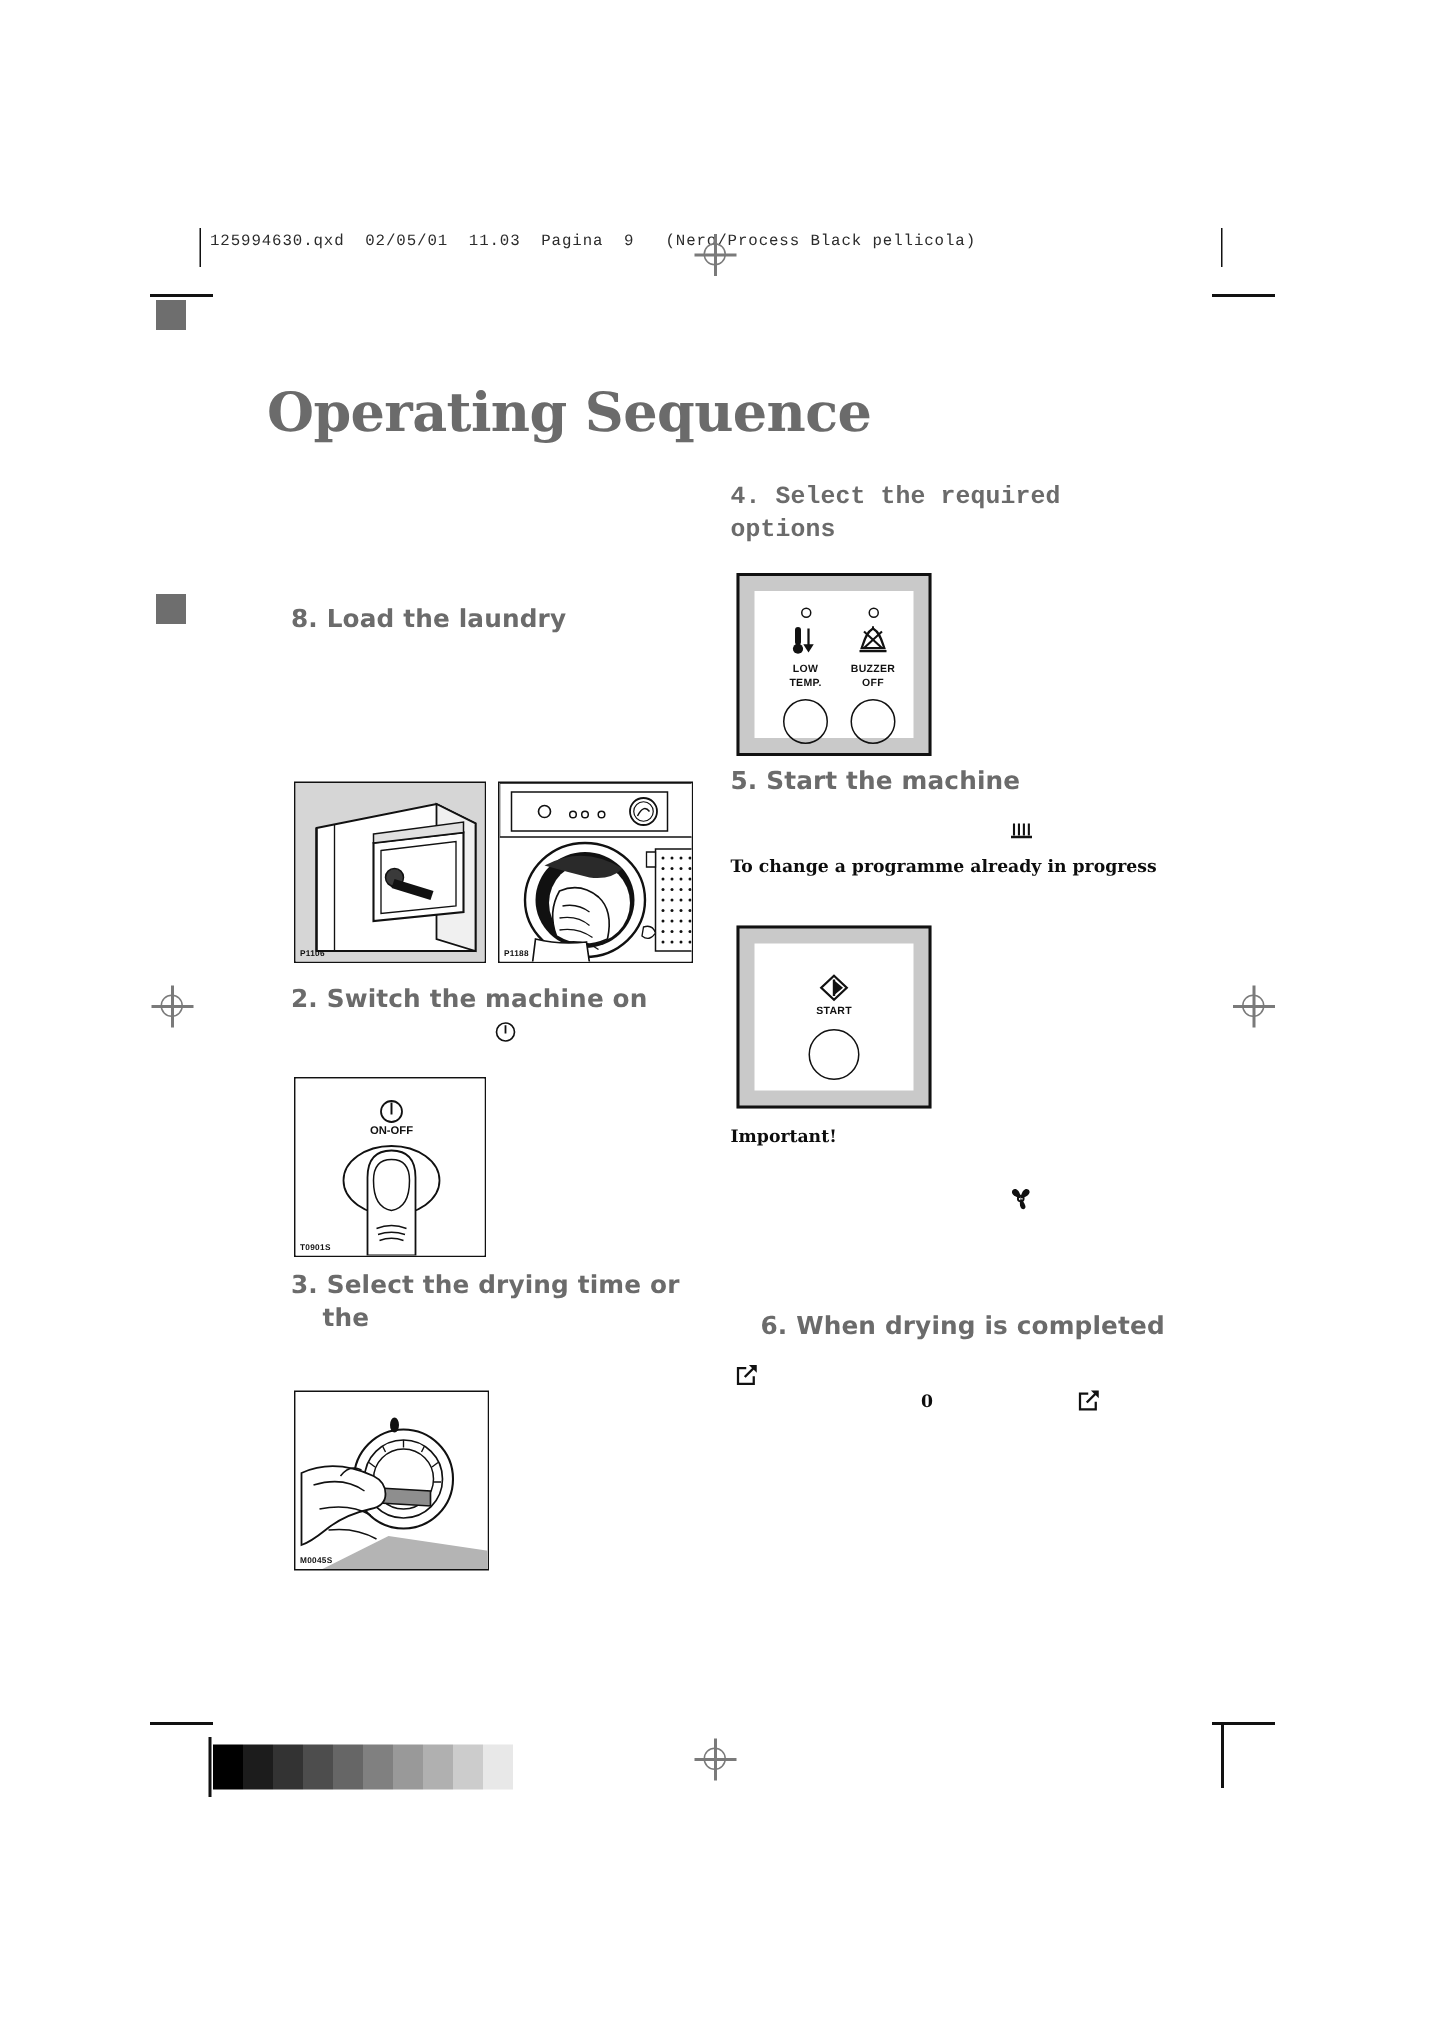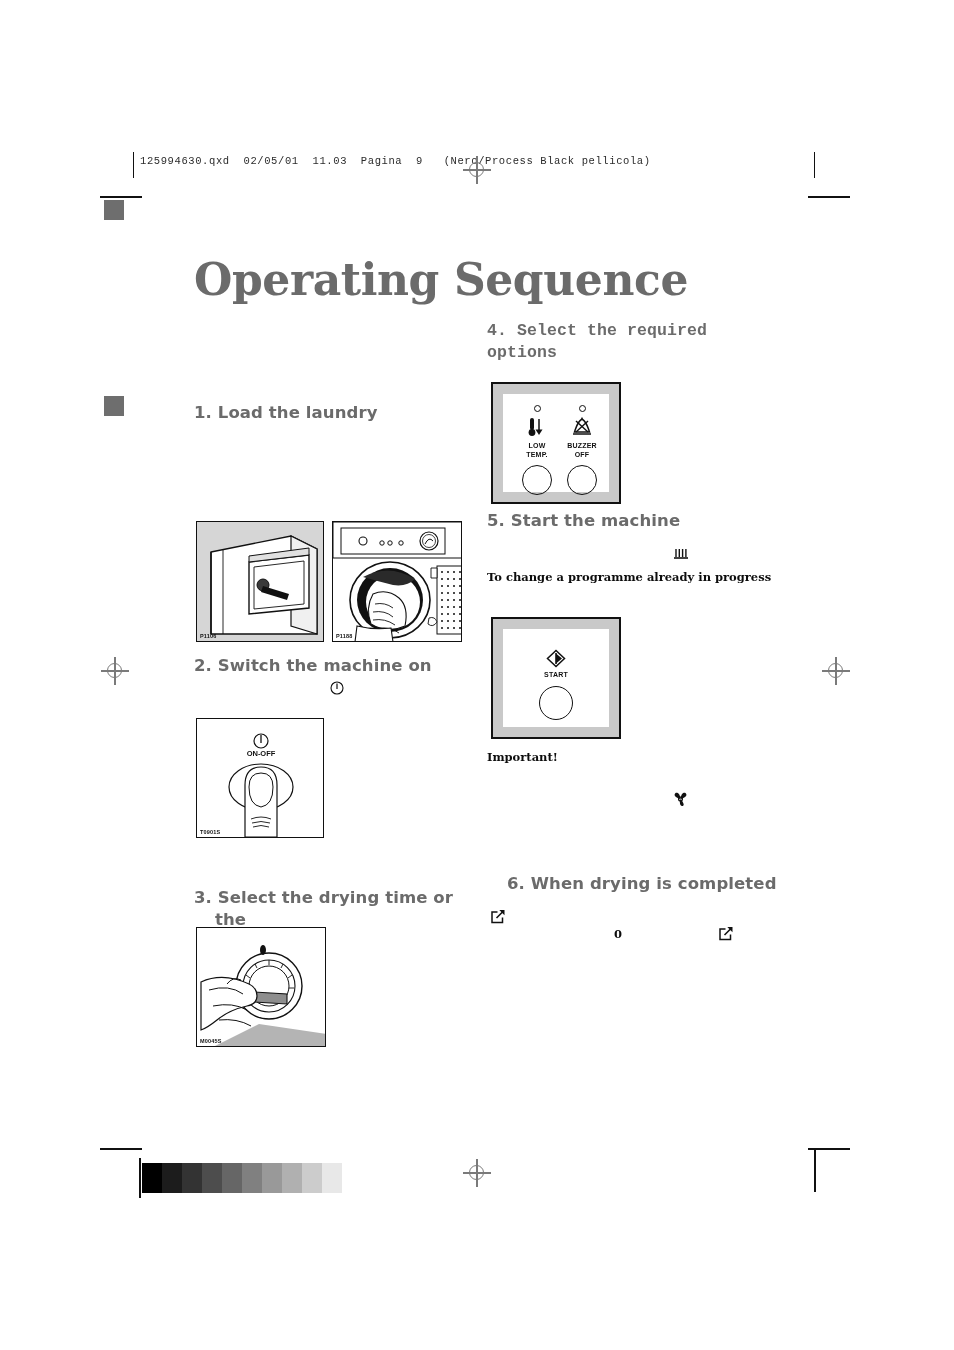--- a/index.html
+++ b/index.html
@@ -89,42 +89,41 @@
     left: 139px;
     top: 1158px;
     width: 1.5px;
     height: 40px;
     background: #111;
   }
 
   
   .page-title {
     position: absolute;
-    left: 194px;
+    left: 178px;
     top: 254px;
     font-family: "DejaVu Serif", serif;
     font-weight: bold;
-    font-size: 44px;
+    font-size: 36px;
     color: #6b6b6b;
     letter-spacing: -0.4px;
   }
 
   .step-heading {
     font-family: "DejaVu Sans", sans-serif;
     font-weight: bold;
     font-size: 16.5px;
     color: #6b6b6b;
     line-height: 1.32;
     letter-spacing: 0.1px;
   }
   .step-heading .hang {
     display: block;
     padding-left: 21px;
     text-indent: -21px;
-    margin-top: 41px;
   }
   .step-heading .hang .cont { padding-left: 21px; text-indent: 0; display: block; }
 
   .body-bold {
     font-family: "DejaVu Serif", serif;
     font-weight: bold;
     font-size: 11.5px;
     color: #0d0d0d;
   }
 
@@ -232,21 +231,21 @@
     <div class="sw" style="background: rgb(102, 102, 102);"></div>
     <div class="sw" style="background: rgb(128, 128, 128);"></div>
     <div class="sw" style="background: rgb(153, 153, 153);"></div>
     <div class="sw" style="background: rgb(176, 176, 176);"></div>
     <div class="sw" style="background: rgb(204, 204, 204);"></div>
     <div class="sw" style="background: rgb(232, 232, 232);"></div>
   </div>
 
 <div class="page-title">Operating Sequence</div>
 
-<div class="step-heading" style="position:absolute; left:194px; top:402px; width:290px;">1. Load the laundry</div>
+<div class="step-heading" style="position:absolute; left:194px; top:402px; width:290px;">8. Load the laundry</div>
 
 <div class="illus" style="left:196px; top:521px; width:128px; height:121px;">
   <svg viewBox="0 0 128 121" width="128" height="121">
     <rect x="0" y="0" width="128" height="121" fill="#d6d6d6"></rect>
 
     <polygon points="14,30 94,14 120,27 120,112 14,112" fill="#ffffff" stroke="#111" stroke-width="1.4"></polygon>
     <polygon points="94,14 120,27 120,112 94,104" fill="#f0f0f0" stroke="#111" stroke-width="1.2"></polygon>
     <line x1="14" y1="30" x2="14" y2="112" stroke="#111" stroke-width="1.4"></line>
     <line x1="26" y1="28" x2="26" y2="112" stroke="#111" stroke-width="0.9"></line>
 

